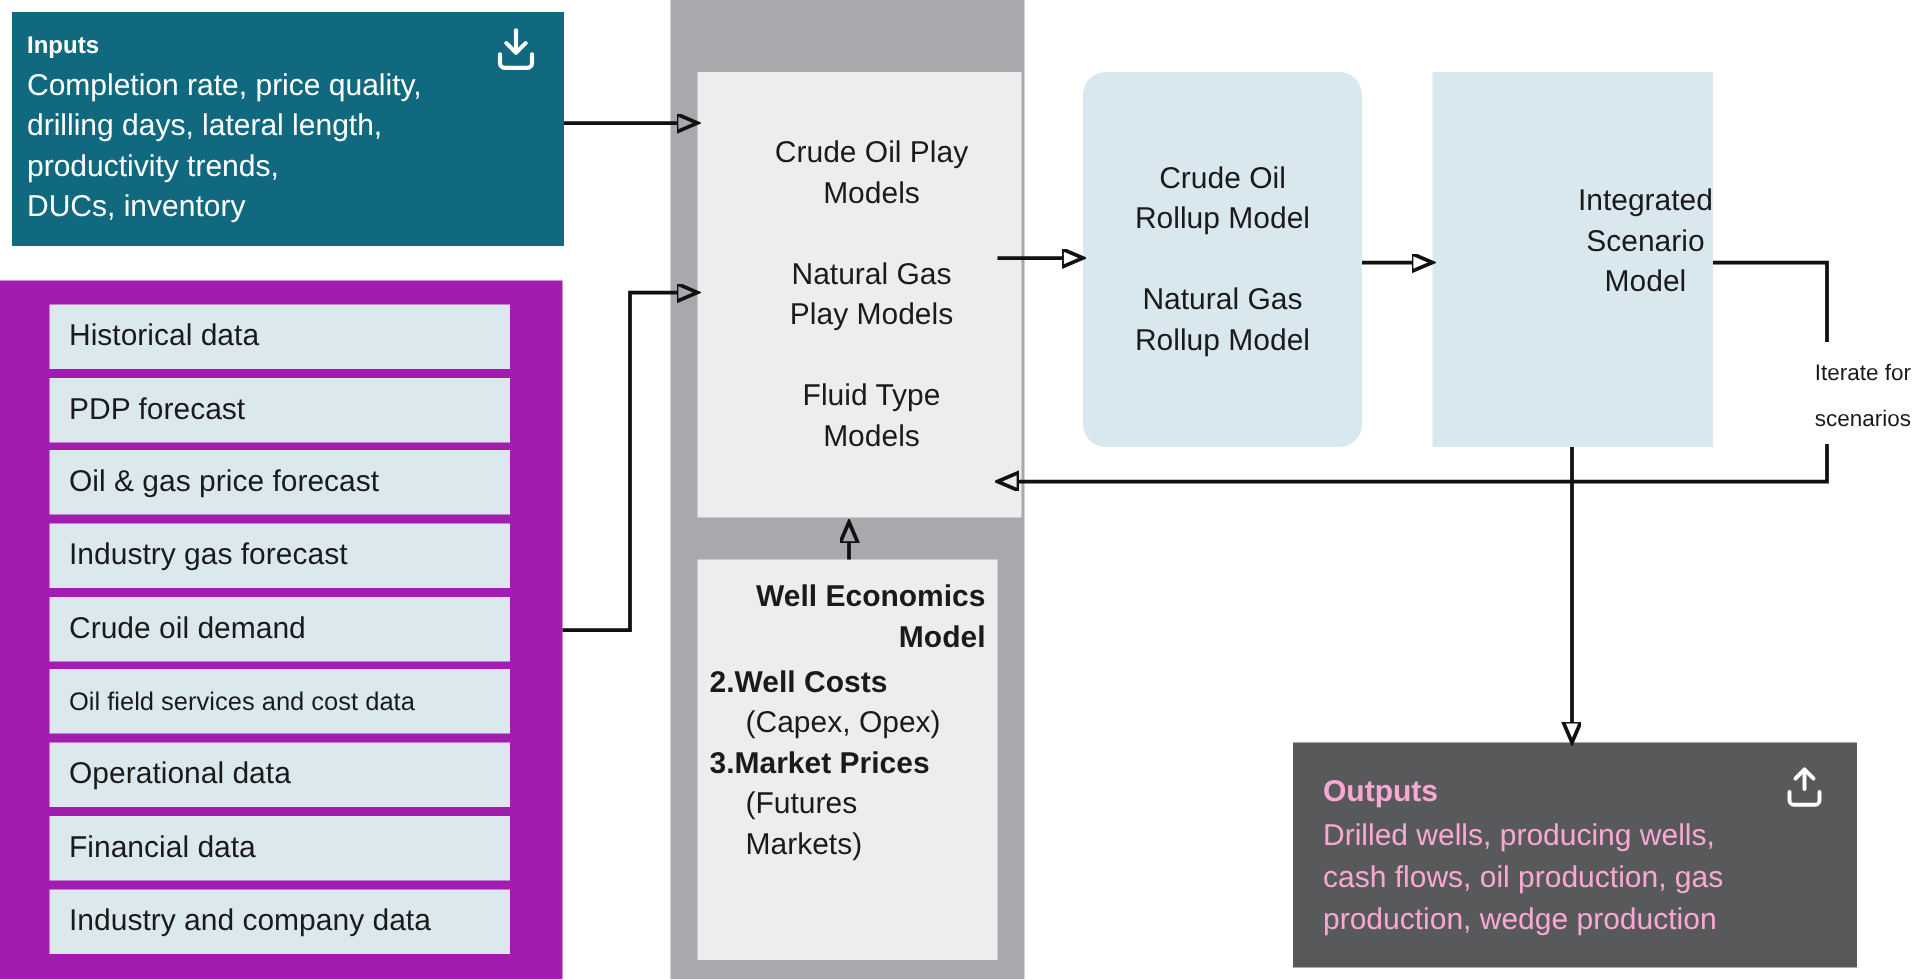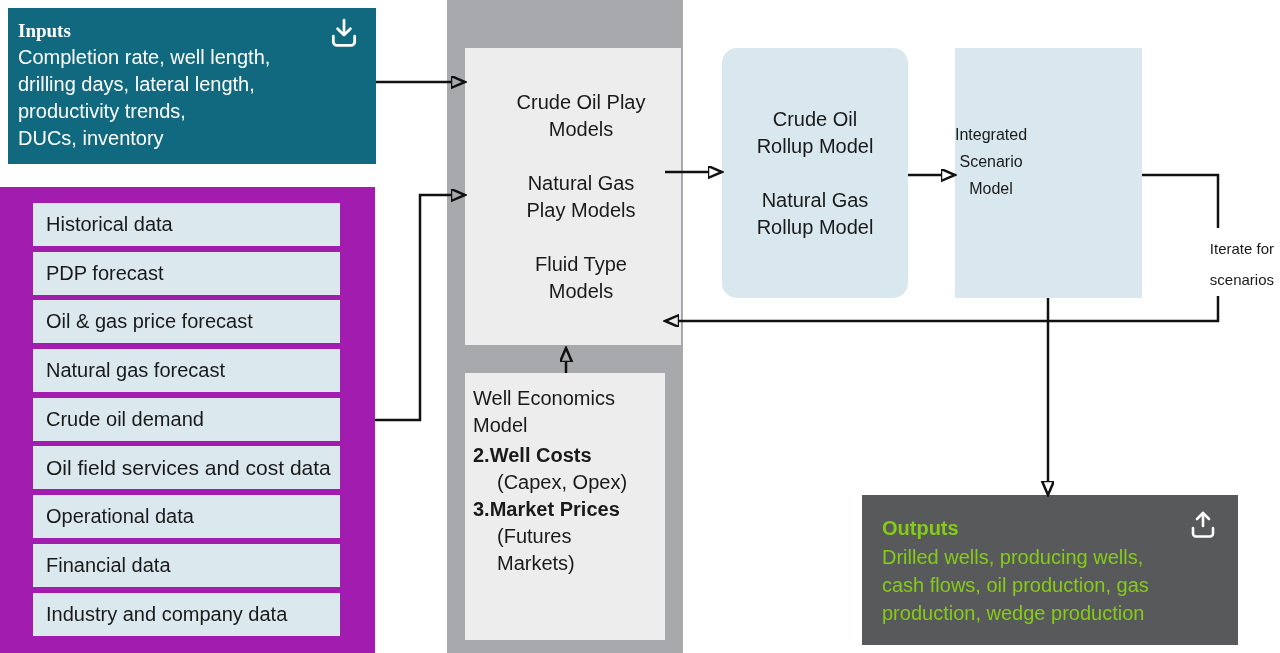--- a/index.html
+++ b/index.html
@@ -8,65 +8,65 @@
     font-family:"Liberation Sans","DejaVu Sans",sans-serif;
     color:#1a1a1a;background:#ffffff;
   }
   .pre{white-space:pre-line;}
 
   
   .gray-band{position:absolute;left:447px;top:0;width:236px;height:653px;background:#a7a9ac;}
 
   
   .inputs-box{position:absolute;left:8px;top:8px;width:368px;height:156px;background:#10697f;color:#ffffff;box-sizing:border-box;padding:10px 14px 0 10px;}
-  .inputs-title{font-weight:bold;font-size:19px;line-height:26px;font-family:Liberation Serif, serif;}
+  .inputs-title{font-weight:bold;font-size:16px;line-height:26px;}
   .inputs-body{font-size:20px;line-height:27px;}
   .icon-corner{position:absolute;top:10px;right:16px;}
 
   
   .data-panel{position:absolute;left:0;top:187px;width:375px;height:466px;background:#a21caf;box-sizing:border-box;padding:16px 0 0 33px;display:flex;flex-direction:column;gap:5.7px;}
   .data-item{width:307px;height:43px;background:#dbe9ef;display:flex;align-items:center;box-sizing:border-box;padding-left:13px;font-size:20px;}
-  .data-item.small{font-size:21px;}
+  .data-item.small{font-size:17px;}
 
   
   .play-box{position:absolute;left:465px;top:48px;width:200px;height:297px;background:#ededee;display:flex;flex-direction:column;justify-content:center;align-items:center;gap:27px;text-align:center;font-size:20px;line-height:27px;padding-left:16px;}
 
   
   .econ-box{position:absolute;left:465px;top:373px;width:200px;height:267px;background:#ededee;box-sizing:border-box;padding:12px 8px 0 8px;font-size:20px;line-height:27px;}
-  .econ-title{font-weight:normal;text-align:left;margin-bottom:3px;}
+  .econ-title{font-weight:bold;text-align:right;margin-bottom:3px;}
   .econ-label{font-weight:bold;}
   .econ-detail{padding-left:24px;}
 
   
   .rollup-box{position:absolute;left:722px;top:48px;width:186px;height:250px;background:#d9e8ee;display:flex;flex-direction:column;justify-content:center;align-items:center;gap:27px;text-align:center;font-size:20px;line-height:27px;border-radius:15px;}
-  .ism-box{position:absolute;left:955px;top:48px;width:187px;height:250px;background:#d9e8ee;display:flex;justify-content:flex-start;align-items:center;text-align:center;font-size:16px;line-height:27px;box-sizing:border-box;padding-bottom:24px;}
+  .ism-box{position:absolute;left:955px;top:48px;width:187px;height:250px;background:#d9e8ee;display:flex;justify-content:flex-end;align-items:center;text-align:center;font-size:20px;line-height:27px;box-sizing:border-box;padding-bottom:24px;}
 
   
   .iterate{position:absolute;left:1148px;top:233px;width:126px;text-align:right;font-size:15px;line-height:31px;}
 
   
-  .outputs-box{position:absolute;left:862px;top:495px;width:376px;height:150px;background:#58595a;color:#84cc16;box-sizing:border-box;padding:20px 14px 0 20px;}
+  .outputs-box{position:absolute;left:862px;top:495px;width:376px;height:150px;background:#58595a;color:#f9a8d4;box-sizing:border-box;padding:20px 14px 0 20px;}
   .outputs-title{font-weight:bold;font-size:20px;line-height:26px;margin-bottom:2px;}
   .outputs-body{font-size:20px;line-height:28px;}
 
   
   .connectors{position:absolute;left:0;top:0;width:1280px;height:653px;pointer-events:none;}
   .connectors path{stroke:#111111;stroke-width:2.5;fill:none;}
   .icon-stroke{stroke:#ffffff;stroke-width:2.6;fill:none;stroke-linecap:round;stroke-linejoin:round;}
 </style>
 </head>
 <body>
 
 <div class="stage">
 
   <div class="gray-band"></div>
 
   <div class="inputs-box">
     <div class="inputs-title">Inputs</div>
-    <div class="inputs-body pre">Completion rate, well length,
+    <div class="inputs-body pre">Completion rate, price quality,
 drilling days, lateral length,
 productivity trends,
 DUCs, inventory</div>
     <svg class="icon-corner" width="32" height="30" viewBox="0 0 30 28">
       <path class="icon-stroke" d="M15 2 V15"></path>
       <path class="icon-stroke" d="M9 10 L15 16 L21 10"></path>
       <path class="icon-stroke" d="M5 17 v5.5 a3 3 0 0 0 3 3 h14 a3 3 0 0 0 3 -3 V17"></path>
     </svg>
   </div>
 
@@ -74,21 +74,21 @@
     <div class="data-item">
         <span>Historical data</span>
       </div>
     <div class="data-item">
         <span>PDP forecast</span>
       </div>
     <div class="data-item">
         <span>Oil &amp; gas price forecast</span>
       </div>
     <div class="data-item">
-        <span>Natural gas forecast</span>
+        <span>Industry gas forecast</span>
       </div>
     <div class="data-item">
         <span>Crude oil demand</span>
       </div>
     <div class="data-item small">
         <span>Oil field services and cost data</span>
       </div>
     <div class="data-item">
         <span>Operational data</span>
       </div>

